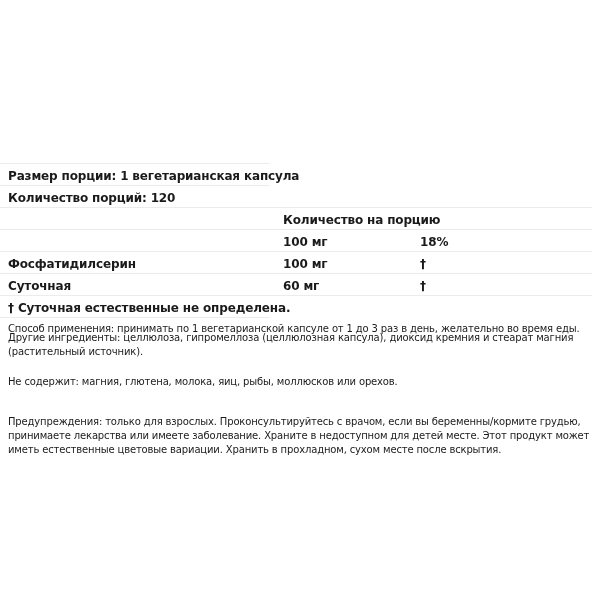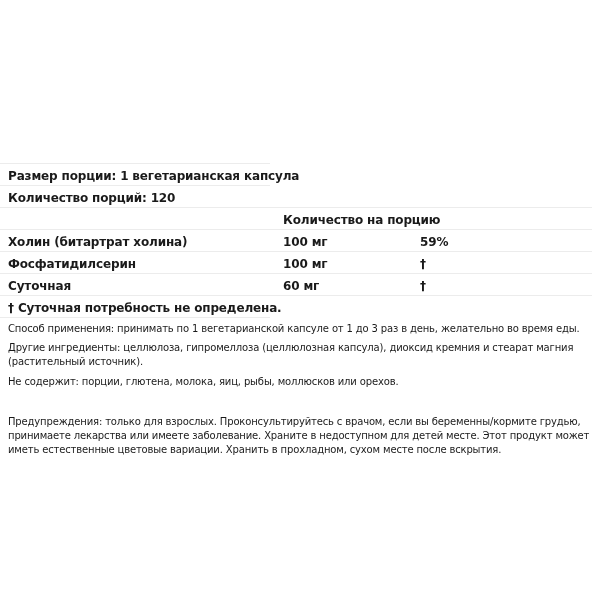--- a/index.html
+++ b/index.html
@@ -27,39 +27,38 @@
   <div class="line-short"></div>
   <div class="row">
     <span class="t c1">Количество порций: 120</span>
   </div>
   <div class="line-full"></div>
   <div class="row">
     <span class="t c2">Количество на порцию</span>
   </div>
   <div class="line-full"></div>
   <div class="row">
-    <span class="t c1">Холин (битартрат холина)</span>
     <span class="t c2">100 мг</span>
-    <span class="t c3">59%</span>
+    <span class="t c3">18%</span>
   </div>
   <div class="line-full"></div>
   <div class="row">
     <span class="t c1">Фосфатидилсерин</span>
     <span class="t c2">100 мг</span>
     <span class="t c3">†</span>
   </div>
   <div class="line-full"></div>
   <div class="row">
     <span class="t c1">Суточная</span>
     <span class="t c2">60 мг</span>
     <span class="t c3">†</span>
   </div>
   <div class="line-full"></div>
   <div class="row">
-    <span class="t c1">† Суточная потребность не определена.</span>
+    <span class="t c1">† Суточная естественные не определена.</span>
   </div>
   <div class="line-short"></div>
 </div>
 
 <div class="para" style="top:322px;">Способ применения: принимать по 1 вегетарианской капсуле от 1 до 3 раз в день, желательно во время еды.</div>
-<div class="para" style="top:341px;">Другие ингредиенты: целлюлоза, гипромеллоза (целлюлозная капсула), диоксид кремния и стеарат магния (растительный источник).</div>
-<div class="para" style="top:375px;">Не содержит: порции, глютена, молока, яиц, рыбы, моллюсков или орехов.</div>
+<div class="para" style="top:331px;">Другие ингредиенты: целлюлоза, гипромеллоза (целлюлозная капсула), диоксид кремния и стеарат магния (растительный источник).</div>
+<div class="para" style="top:375px;">Не содержит: магния, глютена, молока, яиц, рыбы, моллюсков или орехов.</div>
 <div class="para" style="top:415px;">Предупреждения: только для взрослых. Проконсультируйтесь с врачом, если вы беременны/кормите грудью, принимаете лекарства или имеете заболевание. Храните в недоступном для детей месте. Этот продукт может иметь естественные цветовые вариации. Хранить в прохладном, сухом месте после вскрытия.</div>
 
 </body></html>

